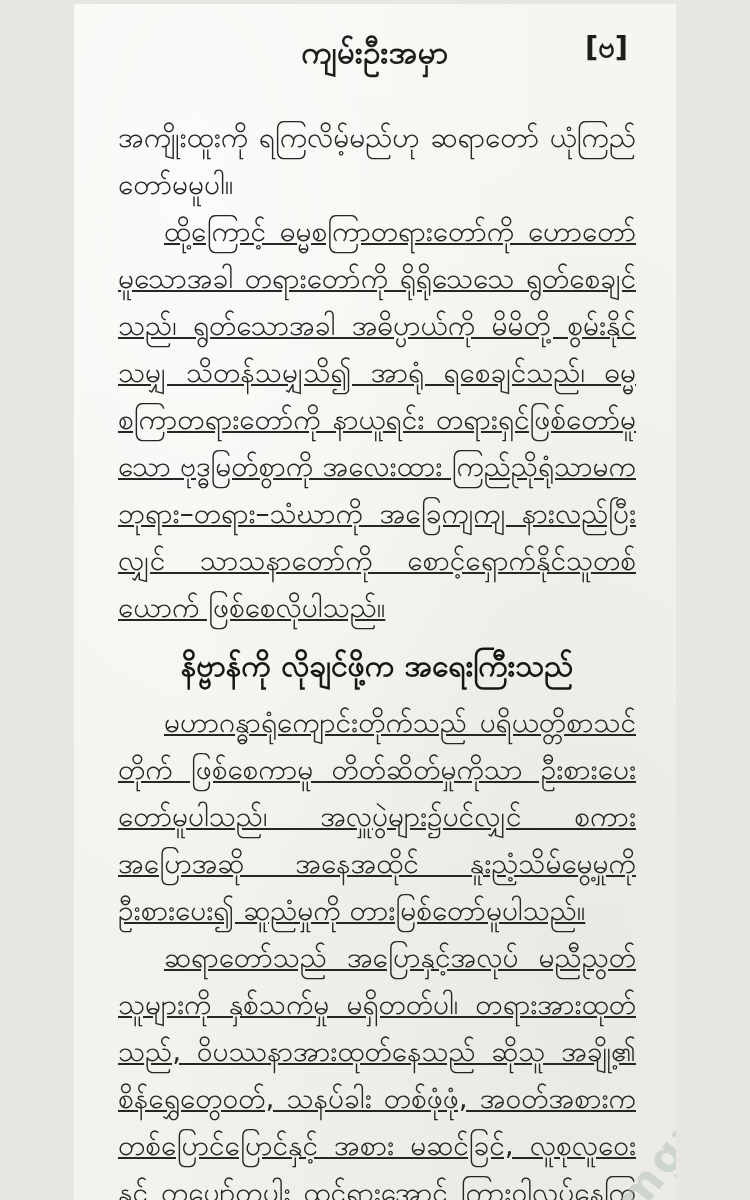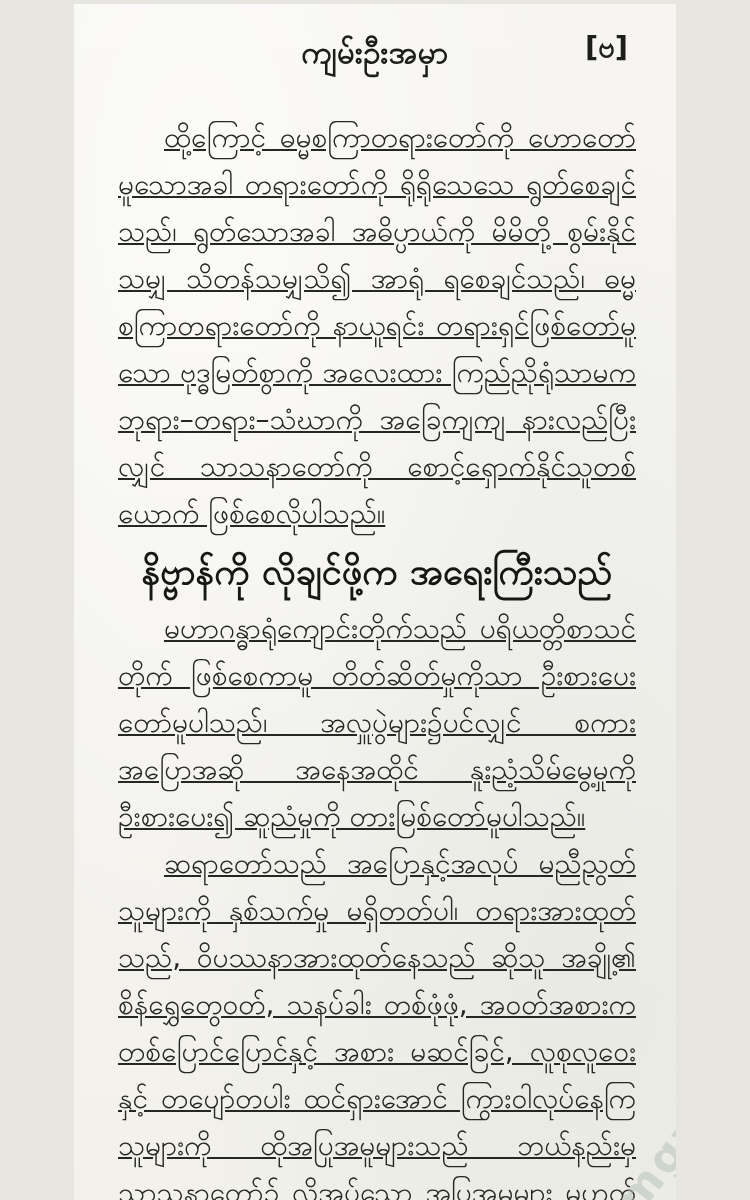--- a/index.html
+++ b/index.html
@@ -52,21 +52,21 @@
   .body-text p {
     margin: 0;
   }
   .para-indent {
     text-indent: 46px;
     text-decoration: underline;
   }
   .section-heading {
     margin: 10px 0 8px 0;
     text-align: center;
-    font-size: 36px;
+    font-size: 30px;
     font-weight: 700;
     color: #161614;
     line-height: 50px;
   }
   .watermark {
     position: absolute;
     left: 572px;
     top: 1168px;
     transform: rotate(-52deg);
     transform-origin: left bottom;
@@ -83,20 +83,21 @@
 <body>
 
 <div class="page">
 
   <div class="page-header">
     <div class="doc-title">ကျမ်းဦးအမှာ</div>
     <div class="page-number">[ဗ]</div>
   </div>
 
   <div class="body-text">
+    <p>အကျိုးထူးကို ရကြလိမ့်မည်ဟု ဆရာတော် ယုံကြည်တော်မမူပါ။</p>
     <p class="para-indent">ထို့ကြောင့် ဓမ္မစကြာတရားတော်ကို ဟောတော်မူသောအခါ တရားတော်ကို ရိုရိုသေသေ ရွတ်စေချင်သည်၊ ရွတ်သောအခါ အဓိပ္ပာယ်ကို မိမိတို့ စွမ်းနိုင်သမျှ သိတန်သမျှသိ၍ အာရုံ ရစေချင်သည်၊ ဓမ္မစကြာတရားတော်ကို နာယူရင်း တရားရှင်ဖြစ်တော်မူသော ဗုဒ္ဓမြတ်စွာကို အလေးထား ကြည်ညိုရုံသာမက ဘုရား–တရား–သံဃာကို အခြေကျကျ နားလည်ပြီးလျှင် သာသနာတော်ကို စောင့်ရှောက်နိုင်သူတစ်ယောက် ဖြစ်စေလိုပါသည်။</p>
 
     <div class="section-heading">နိဗ္ဗာန်ကို လိုချင်ဖို့က အရေးကြီးသည်</div>
 
     <p class="para-indent">မဟာဂန္ဓာရုံကျောင်းတိုက်သည် ပရိယတ္တိစာသင်တိုက် ဖြစ်စေကာမူ တိတ်ဆိတ်မှုကိုသာ ဦးစားပေးတော်မူပါသည်၊ အလှူပွဲများ၌ပင်လျှင် စကားအပြောအဆို အနေအထိုင် နူးညံ့သိမ်မွေ့မှုကို ဦးစားပေး၍ ဆူညံမှုကို တားမြစ်တော်မူပါသည်။</p>
     <p class="para-indent">ဆရာတော်သည် အပြောနှင့်အလုပ် မညီညွတ်သူများကို နှစ်သက်မှု မရှိတတ်ပါ၊ တရားအားထုတ်သည်, ဝိပဿနာအားထုတ်နေသည် ဆိုသူ အချို့၏ စိန်ရွှေတွေဝတ်, သနပ်ခါး တစ်ဖုံဖုံ, အဝတ်အစားက တစ်ပြောင်ပြောင်နှင့် အစား မဆင်ခြင်, လူစုလူဝေးနှင့် တပျော်တပါး ထင်ရှားအောင် ကြွားဝါလုပ်နေကြသူများကို ထိုအပြုအမူများသည် ဘယ်နည်းမှ သာသနာတော်၌ လိုအပ်သော အပြုအမူများ မဟုတ်ဟု ယူဆပါသည်။</p>
     <p class="para-indent">ကျောင်းတိုက်သို့ ဆရာတော်ထံ လာကြသော ဒကာ-ဒကာမများ, ကျောင်းဒကာ-ကျောင်းအမများ, အလှူရှင်များကိုလည်း ကုသိုလ်အပြည့်အဝ ရနိုင်အောင် အဆုံးအမ သြဝါဒပေး၍ ဆောင်ရွက်ပေးသည်မှအပ အခြား ဆကားများကို ပြောမနေဘဲ ပြီးလျှင် ပြန်ကြရန်သာ တိုက်တွန်းတော်မူပါသည်။</p>
   </div>
 
   <div class="watermark">mgyoe.com</div>

